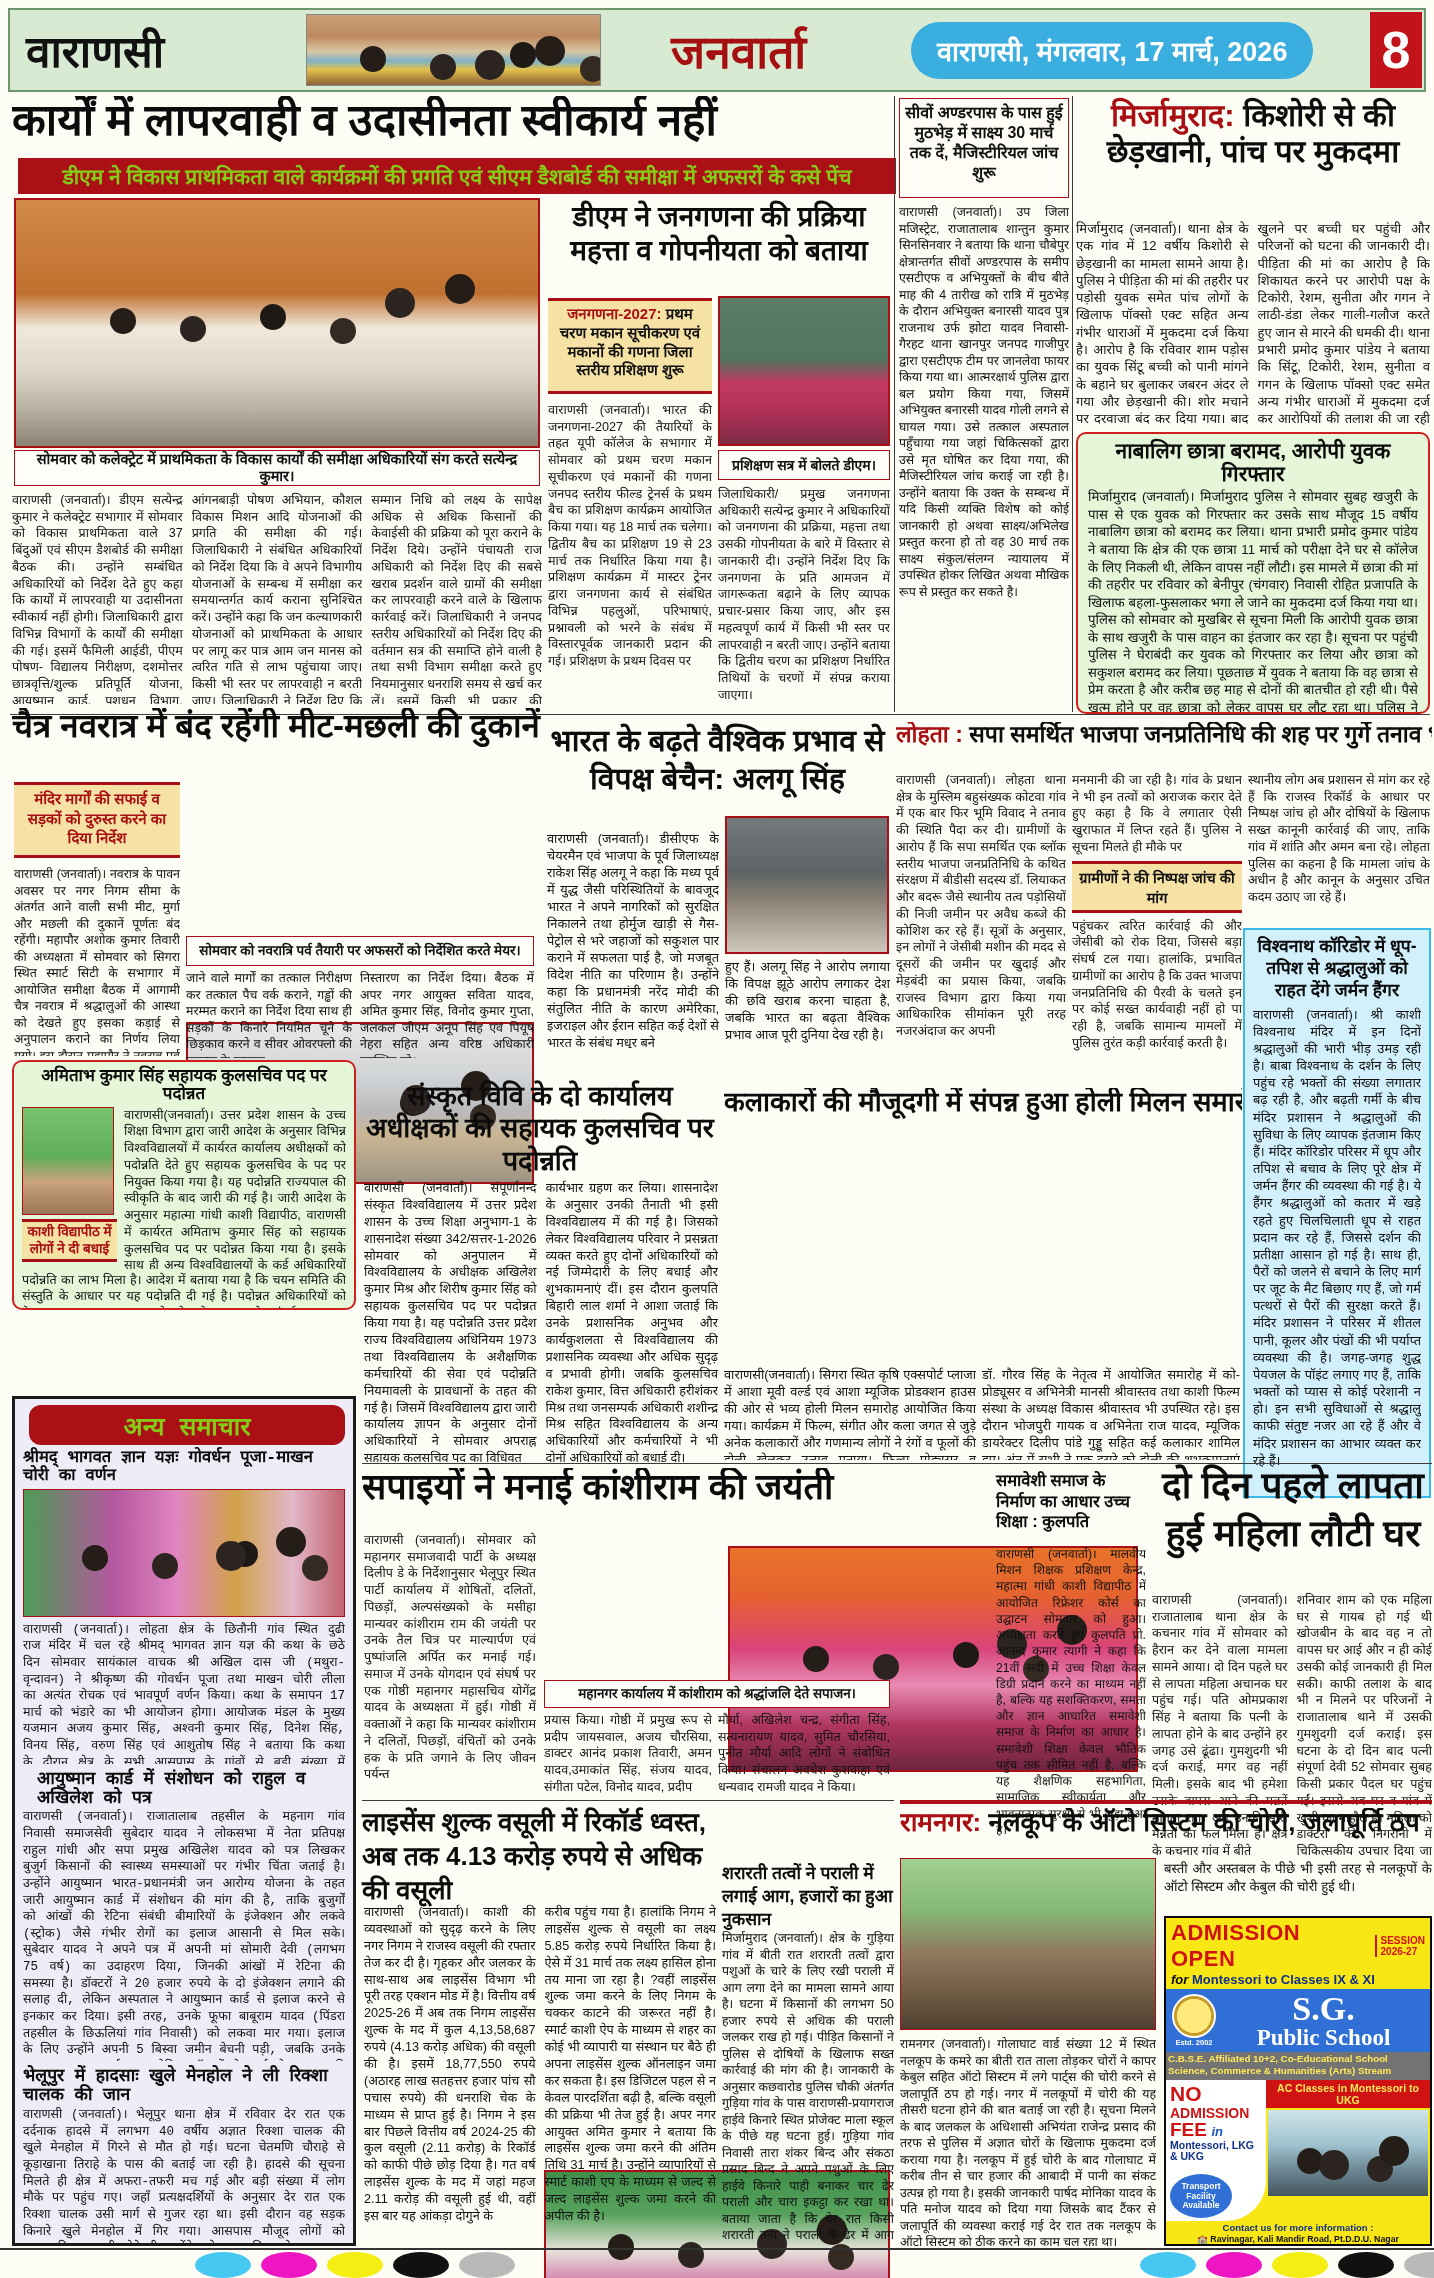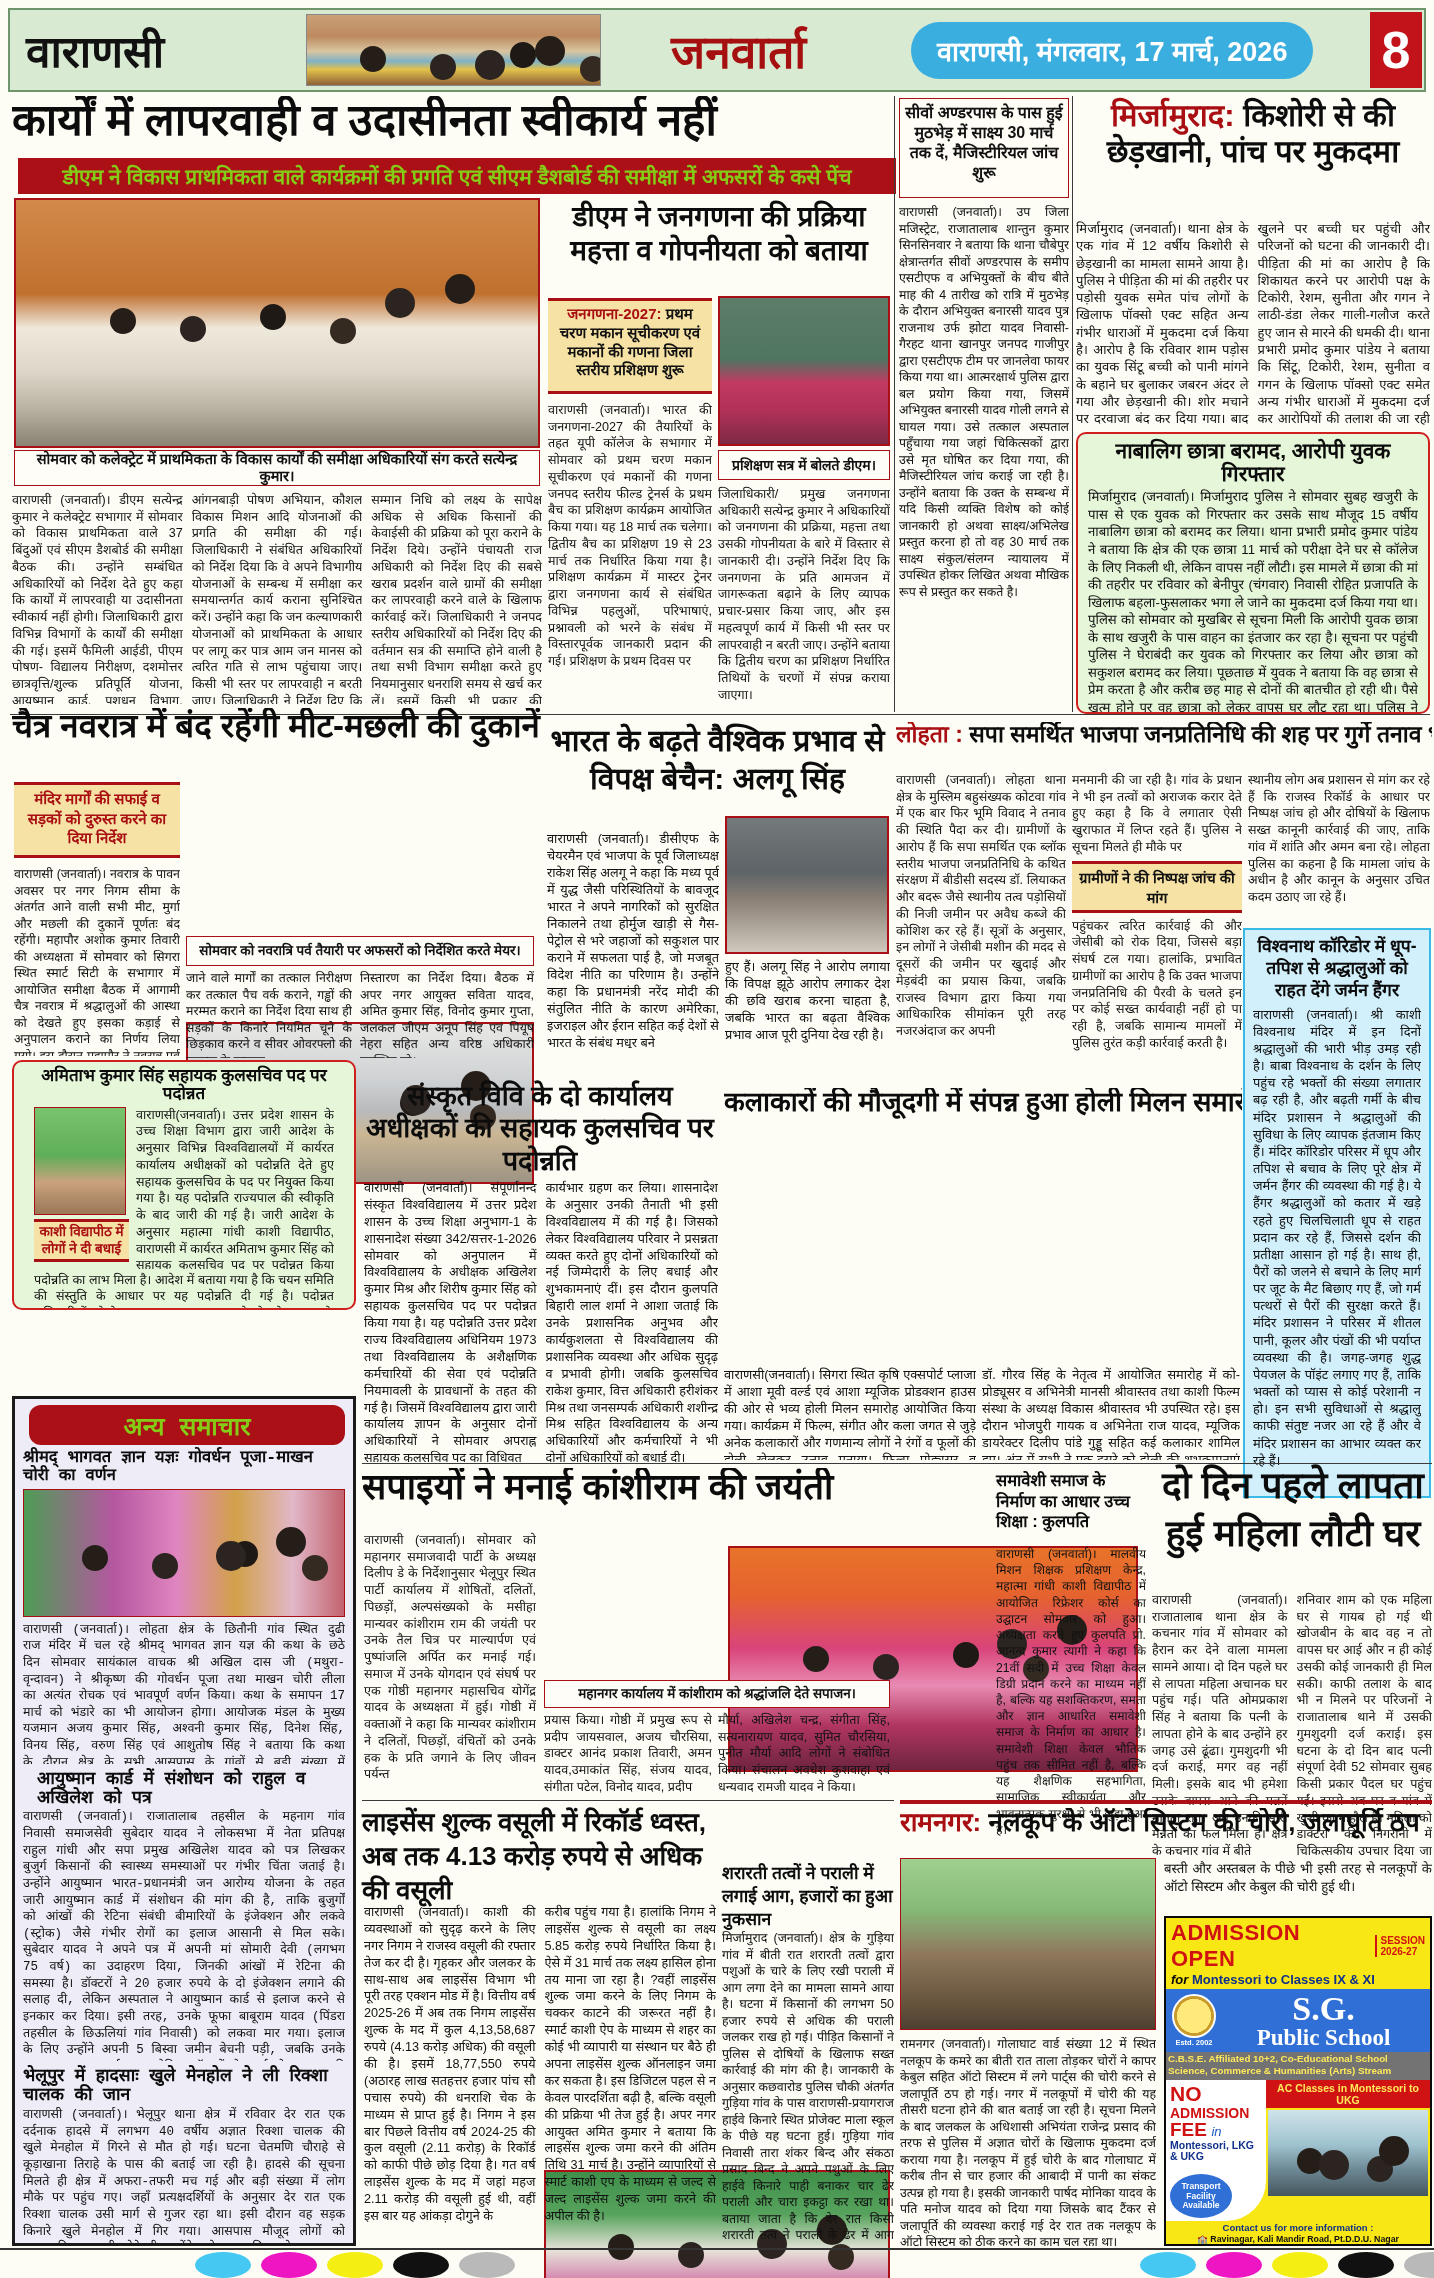--- a/index.html
+++ b/index.html
@@ -110,21 +110,21 @@
     <div class="ybox" style="font-size:14.5px;margin:5px 0;padding:3px 4px;">ग्रामीणों ने की निष्पक्ष जांच की मांग</div>
     <div class="bodytxt" style="font-size:12.6px;">पहुंचकर त्वरित कार्रवाई की और जेसीबी को रोक दिया, जिससे बड़ा संघर्ष टल गया। हालांकि, प्रभावित ग्रामीणों का आरोप है कि उक्त भाजपा जनप्रतिनिधि की पैरवी के चलते इन पर कोई सख्त कार्यवाही नहीं हो पा रही है, जबकि सामान्य मामलों में पुलिस तुरंत कड़ी कार्रवाई करती है।</div>
   </div>
   <div class="abs bodytxt" style="left:1248px;top:772px;width:182px;height:152px;font-size:12.6px;">स्थानीय लोग अब प्रशासन से मांग कर रहे हैं कि राजस्व रिकॉर्ड के आधार पर निष्पक्ष जांच हो और दोषियों के खिलाफ सख्त कानूनी कार्रवाई की जाए, ताकि गांव में शांति और अमन बना रहे। लोहता पुलिस का कहना है कि मामला जांच के अधीन है और कानून के अनुसार उचित कदम उठाए जा रहे हैं।</div>
 
   <div class="abs bluebox" style="left:1243px;top:928px;width:188px;height:570px;">
     <div class="headline center" style="font-size:17.5px;line-height:1.25;margin-bottom:4px;">विश्वनाथ कॉरिडोर में धूप-तपिश से श्रद्धालुओं को राहत देंगे जर्मन हैंगर</div>
     <div class="bodytxt" style="font-size:12.9px;">वाराणसी (जनवार्ता)। श्री काशी विश्वनाथ मंदिर में इन दिनों श्रद्धालुओं की भारी भीड़ उमड़ रही है। बाबा विश्वनाथ के दर्शन के लिए पहुंच रहे भक्तों की संख्या लगातार बढ़ रही है, और बढ़ती गर्मी के बीच मंदिर प्रशासन ने श्रद्धालुओं की सुविधा के लिए व्यापक इंतजाम किए हैं। मंदिर कॉरिडोर परिसर में धूप और तपिश से बचाव के लिए पूरे क्षेत्र में जर्मन हैंगर की व्यवस्था की गई है। ये हैंगर श्रद्धालुओं को कतार में खड़े रहते हुए चिलचिलाती धूप से राहत प्रदान कर रहे हैं, जिससे दर्शन की प्रतीक्षा आसान हो गई है। साथ ही, पैरों को जलने से बचाने के लिए मार्ग पर जूट के मैट बिछाए गए हैं, जो गर्म पत्थरों से पैरों की सुरक्षा करते हैं। मंदिर प्रशासन ने परिसर में शीतल पानी, कूलर और पंखों की भी पर्याप्त व्यवस्था की है। जगह-जगह शुद्ध पेयजल के पॉइंट लगाए गए हैं, ताकि भक्तों को प्यास से कोई परेशानी न हो। इन सभी सुविधाओं से श्रद्धालु काफी संतुष्ट नजर आ रहे हैं और वे मंदिर प्रशासन का आभार व्यक्त कर रहे हैं।</div>
   </div>
 
-  <div class="abs greenbox" style="left:12px;top:1060px;width:344px;height:250px;padding:5px 20px;">
+  <div class="abs greenbox" style="left:12px;top:1060px;width:344px;height:250px;padding:5px 8px;">
     <div class="headline center" style="font-size:17px;margin-bottom:3px;">अमिताभ कुमार सिंह सहायक कुलसचिव पद पर पदोन्नत</div>
     <div style="display:flex;gap:7px;">
       <div style="width:95px;flex:none;">
         <div class="photo ph-amitabh" style="width:92px;height:108px;border-width:1.5px;"></div>
         <div class="ybox red" style="font-size:13.5px;margin-top:4px;padding:2px 2px;line-height:1.25;">काशी विद्यापीठ में लोगों ने दी बधाई</div>
       </div>
       <div class="bodytxt" style="font-size:12.6px;height:162px;">वाराणसी(जनवार्ता)। उत्तर प्रदेश शासन के उच्च शिक्षा विभाग द्वारा जारी आदेश के अनुसार विभिन्न विश्वविद्यालयों में कार्यरत कार्यालय अधीक्षकों को पदोन्नति देते हुए सहायक कुलसचिव के पद पर नियुक्त किया गया है। यह पदोन्नति राज्यपाल की स्वीकृति के बाद जारी की गई है। जारी आदेश के अनुसार महात्मा गांधी काशी विद्यापीठ, वाराणसी में कार्यरत अमिताभ कुमार सिंह को सहायक कुलसचिव पद पर पदोन्नत किया गया है। इसके साथ ही अन्य विश्वविद्यालयों के कई अधिकारियों को भी</div>
     </div>
     <div class="bodytxt" style="font-size:12.6px;margin-top:3px;height:62px;">पदोन्नति का लाभ मिला है। आदेश में बताया गया है कि चयन समिति की संस्तुति के आधार पर यह पदोन्नति दी गई है। पदोन्नत अधिकारियों को वेतनमान 9300-34800 रुपये (ग्रेड पे 4800) के अंतर्गत सहायक कुलसचिव पद पर कार्यभार ग्रहण करना होगा। अमिताभ कुमार सिंह उर्फ नीलू के पदोन्नति पर विद्यापीठ में हर्ष व्याप्त है। प्रो अनिल कुमार उपाध्याय,डा सुमन ओझा,डा प्रभा शंकर मिश्रा,अंजनी राय आदि ने उन्हें बधाई दी है।</div>
   </div>
@@ -207,21 +207,21 @@
       </div>
     </div>
     <div style="background:#737373;color:#ffe95a;font-weight:bold;font-size:9.8px;text-align:left;padding:1px 2px 3px;line-height:1.25;">
       <div>C.B.S.E. Affiliated 10+2, Co-Educational School</div>
       <div>Science, Commerce &amp; Humanities (Arts) Stream</div>
     </div>
     <div style="display:flex;background:#f8e714;">
       <div style="width:92px;flex:none;background:#fff;border-radius:0 0 40px 0;padding:3px 4px;line-height:1.05;">
         <div style="color:#d11212;font-weight:900;font-size:21px;">NO</div>
         <div style="color:#d11212;font-weight:900;font-size:14px;">ADMISSION</div>
-        <div><span style="color:#d11212;font-weight:900;font-size:19px;">FEE</span> <i style="color:#1a57c2;font-size:13px;font-weight:normal;">in</i></div>
+        <div><span style="color:#d11212;font-weight:900;font-size:19px;">FEE</span> <i style="color:#1a57c2;font-size:13px;font-weight:bold;">in</i></div>
         <div style="color:#10308a;font-weight:900;font-size:10.5px;">Montessori, LKG &amp; UKG</div>
         <div style="margin-top:12px;background:#2f6fd6;color:#fff;font-weight:bold;font-size:8.5px;text-align:center;border-radius:50%;width:62px;height:44px;display:flex;align-items:center;justify-content:center;line-height:1.1;">Transport Facility Available</div>
       </div>
       <div style="flex:1;">
         <div style="background:#d11212;color:#ffe95a;font-weight:900;font-size:10.5px;text-align:center;padding:2px;">AC Classes in Montessori to UKG</div>
         <div class="ph-class heads" style="height:86px;margin:2px;position:relative;"></div>
       </div>
     </div>
     <div style="background:#f8e714;padding:1px 4px 3px;line-height:1.25;">
       <div style="color:#10308a;font-weight:900;font-size:9.5px;text-align:center;">Contact us for more information :</div>

